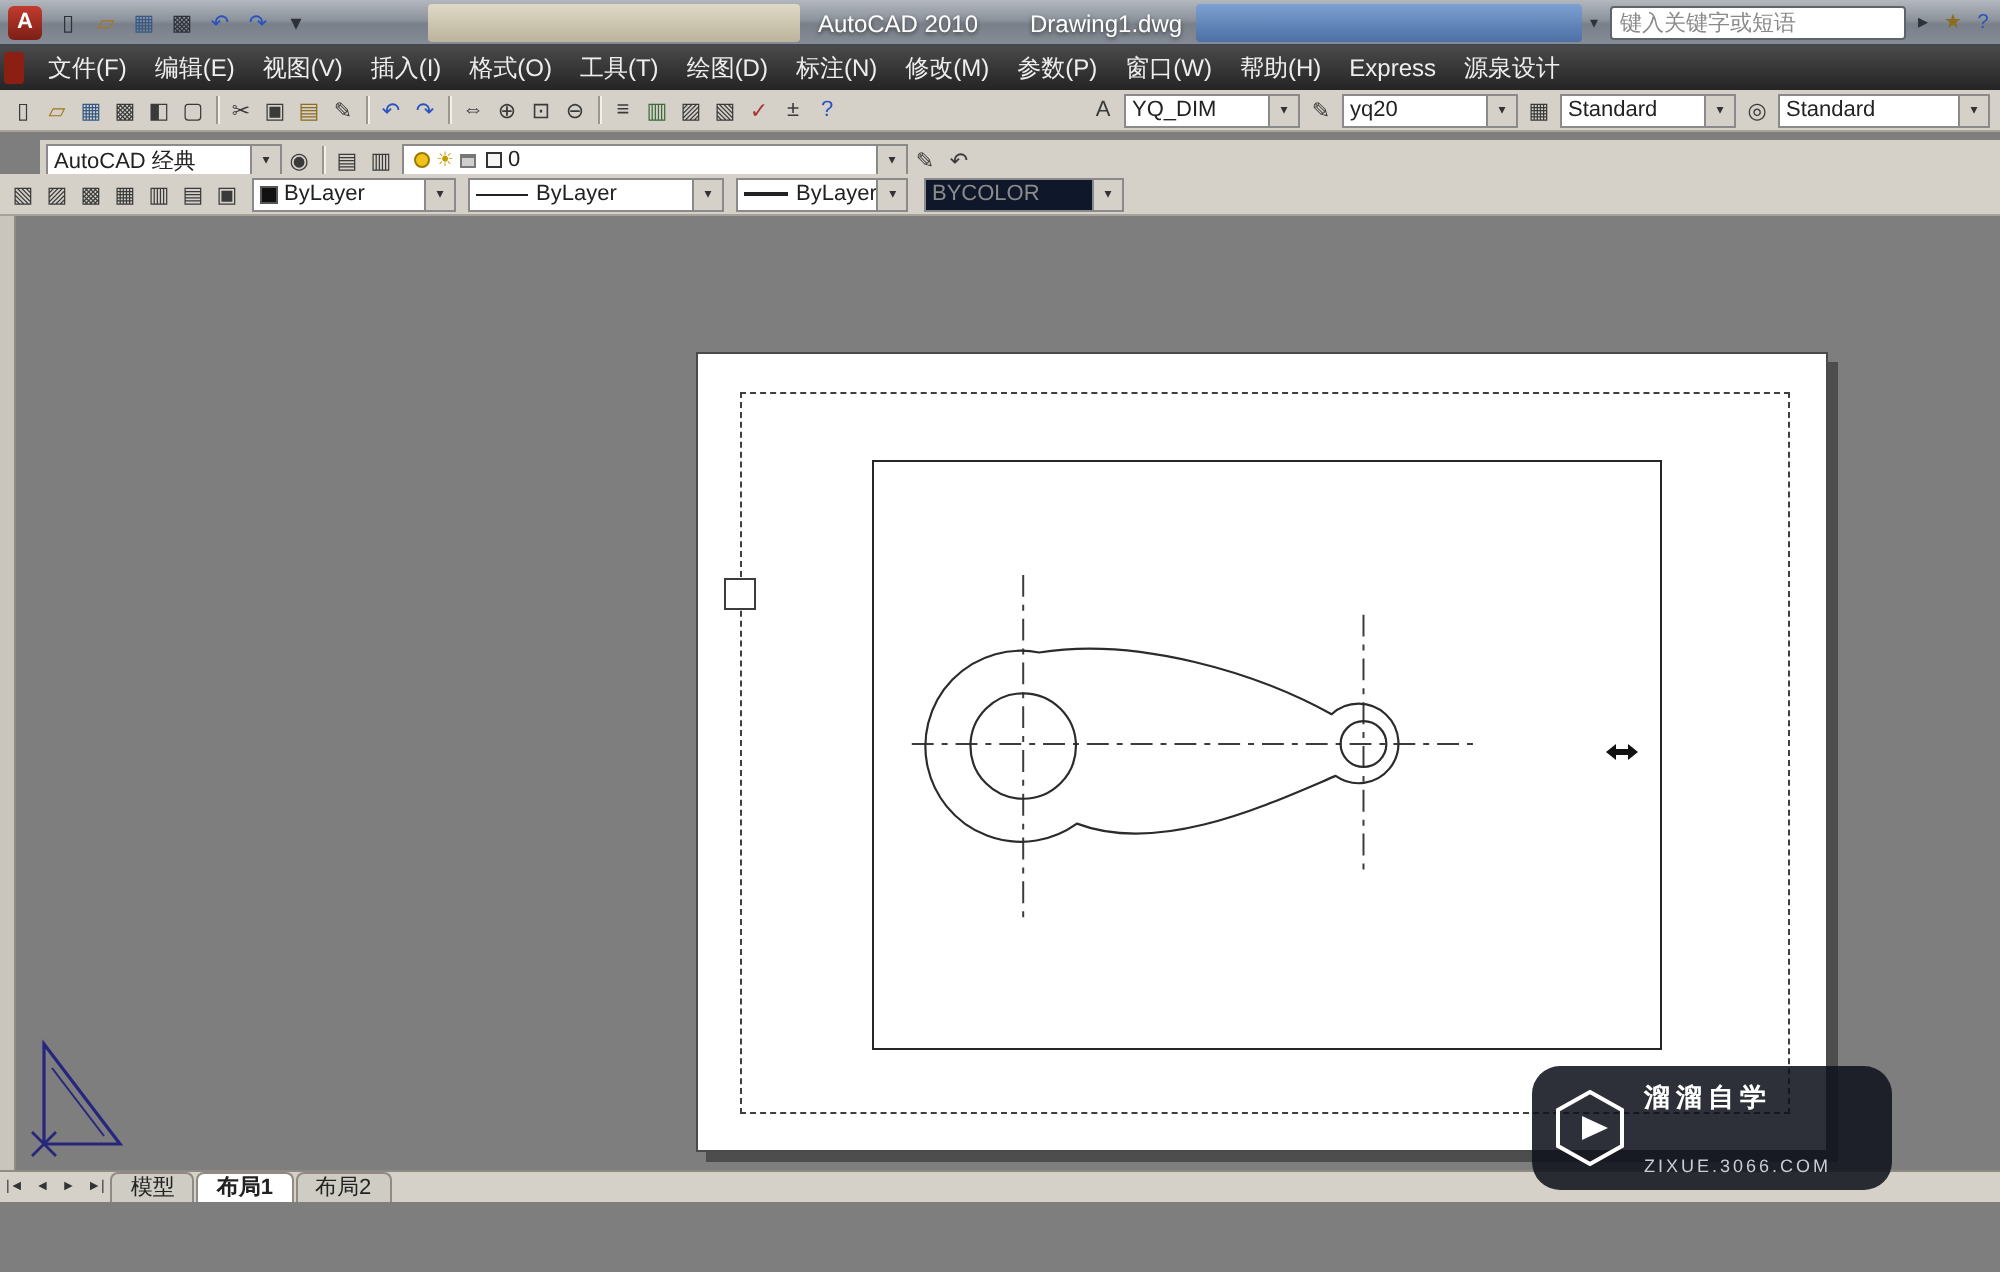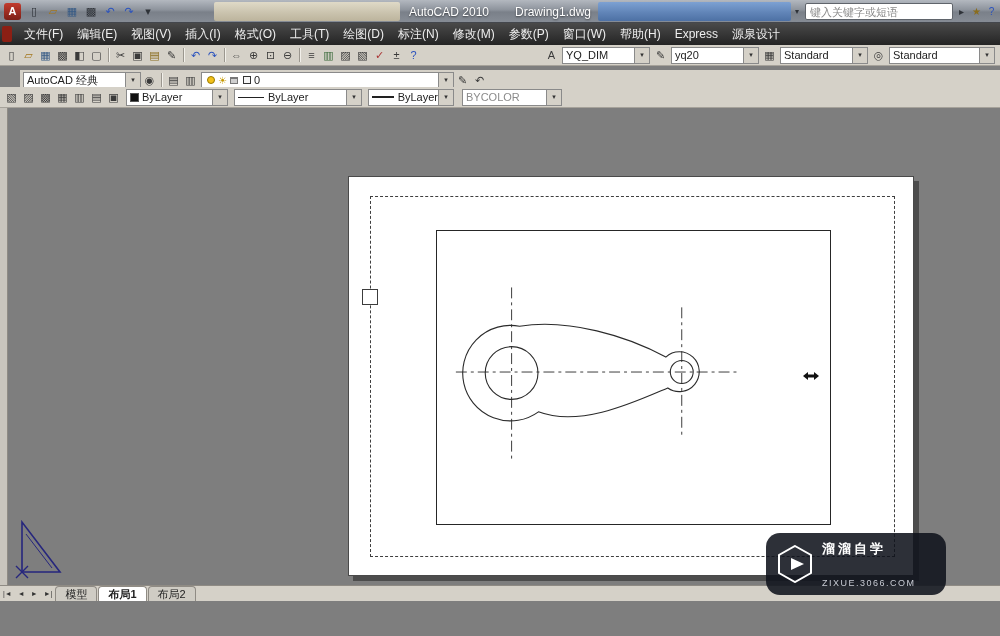--- a/index.html
+++ b/index.html
@@ -39,37 +39,37 @@
 
   
   .tbrow { position:absolute; left:0; right:0; height:21px; background:#d5d1c8;
     border-bottom:1px solid #a6a29a; display:flex; align-items:center; padding:0 3px; z-index:28; }
   .row1 { top:45px; } .row2 { top:70px;margin-left:20px; } .row3 { top:87px; }
   .tb-group { display:flex; align-items:center; }
   .tb-icon { min-width:17px; height:17px; display:flex; align-items:center; justify-content:center;
     font-size:11px; color:#3a3a3a; }
   .tb-sep { width:1px; height:14px; background:#9b978f; box-shadow:1px 0 0 #f2f0ea; margin:0 3px; }
   .combo { height:17px; background:#fff; border:1px solid #8a8a8a; display:flex; align-items:center;
-    font-size:11px; color:#222; padding-left:3px; overflow:hidden; white-space:nowrap;justify-content:flex-end; }
+    font-size:11px; color:#222; padding-left:3px; overflow:hidden; white-space:nowrap; }
   .combo .arrow { margin-left:auto; width:15px; align-self:stretch; background:#d5d1c8;
     border-left:1px solid #8a8a8a; display:flex; align-items:center; justify-content:center;
     font-size:7px; color:#333; flex:none; }
   .styles-cluster { margin-left:auto; display:flex; align-items:center; gap:2px; padding-right:2px; }
   .w-dim,.w-text,.w-table { width:88px; } .w-mlead { width:106px; }
   .ws-combo { width:118px; }
   .layer-combo { width:253px; margin-left:2px; }
   .lc-bulb { width:8px; height:8px; border-radius:50%; background:#f3c11b; border:1px solid #9a7a00; margin:0 2px; flex:none; }
   .lc-sun { color:#c79a00; font-size:10px; margin:0 1px; }
   .lc-lock { width:8px; height:7px; border:1px solid #777; border-top:2px solid #777; background:#cfcfcf; margin:0 2px; flex:none; }
   .lc-swatch { width:8px; height:8px; background:#f5f5f5; border:1px solid #333; margin:0 3px; flex:none; }
   .color-combo { width:102px; margin-left:4px; }
   .color-swatch { width:9px; height:9px; background:#111; border:1px solid #555; margin-right:3px; flex:none; }
   .lt-combo { width:128px; margin-left:6px; }
   .lw-combo { width:86px; margin-left:6px; }
-  .ps-combo { width:100px; margin-left:8px; background:#ffffff; color:#8b8b8b; }
+  .ps-combo { width:100px; margin-left:8px; background:#0f172a; color:#8b8b8b; }
   .line-sample { width:26px; border-top:1px solid #222; margin-right:4px; flex:none; }
   .line-sample.thick { border-top-width:2px; width:22px; }
 
   
   .canvas { position:absolute; top:108px; left:0; width:1000px; height:477px; background:#7e7e7e; }
   .left-strip { position:absolute; left:0; top:0; width:8px; height:100%; background:#c9c5bd; border-right:1px solid #8f8b84; }
   .paper { position:absolute; left:348px; top:68px; width:566px; height:400px; background:#fff;
     border:1px solid #4a4a4a; box-shadow:5px 5px 0 rgba(45,45,45,.6); }
   .margin-dash { position:absolute; left:21px; top:19px; width:525px; height:361px; border:1px dashed #3f3f3f; }
   .viewport { position:absolute; left:87px; top:53px; width:395px; height:295px; border:1px solid #262626; background:#fff; }

